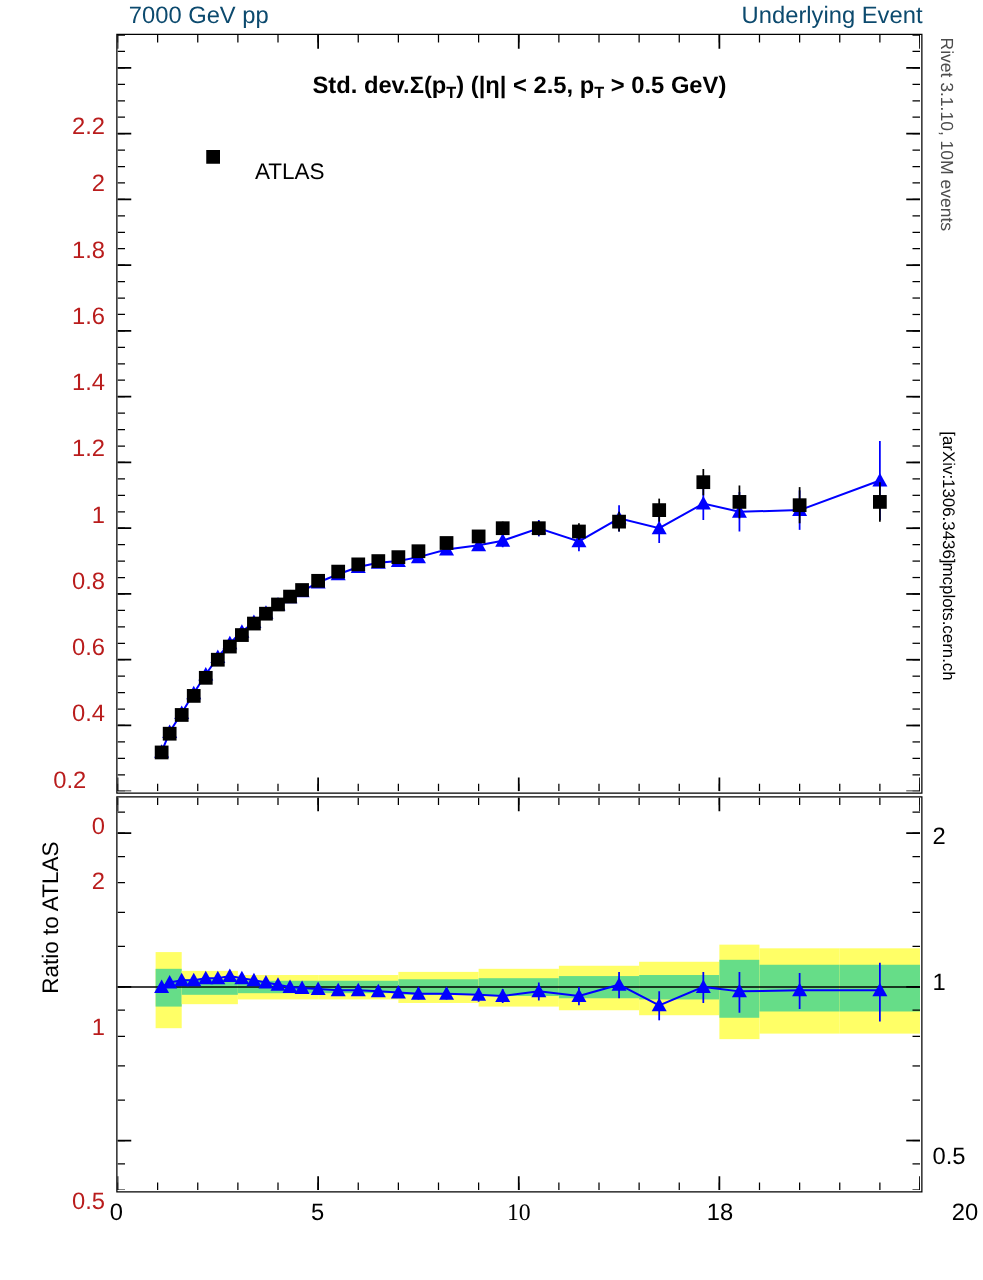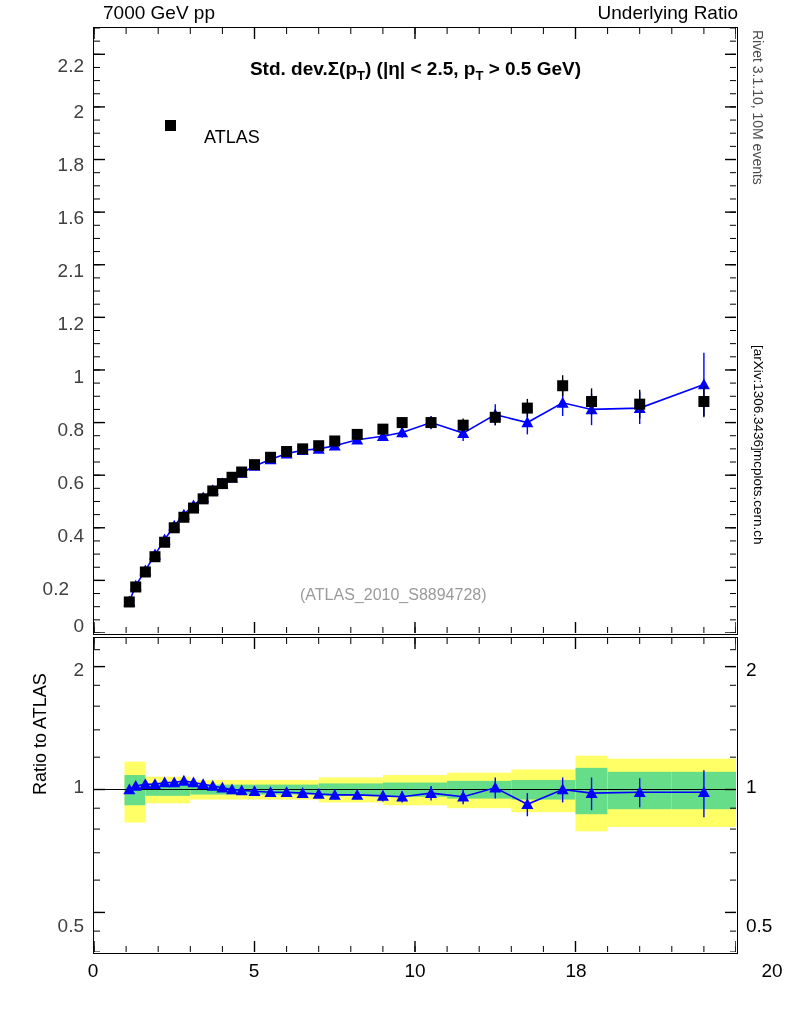--- a/index.html
+++ b/index.html
@@ -8,21 +8,21 @@
     width: 786px; height: 1024px;
     background: #ffffff;
     font-family: "Liberation Sans", sans-serif;
     color: #000;
     overflow: hidden;
     position: relative;
   }
   #wrap { position:absolute; left:0; top:0; width:786px; height:1024px; }
 
   
-  .hdr { position:absolute; font-size:19px; color:#000000; }
+  .hdr { position:absolute; font-size:19px; color:#0c4a6e; }
   #hdr-left  { left:103px;  top:2px; }
   #hdr-right { right:48px;  top:2px; }
 
   
   .rot {
     position:absolute;
     transform-origin: left top;
     white-space: nowrap;
     font-size:13.5px;
     color:#4d4d4d;
@@ -45,21 +45,22 @@
     width:645px; height:317px;
     border:1.5px solid #000;
     background:#fff;
   }
   svg { display:block; }
 
   .tick-lbl {
     position:absolute;
     font-size:19px;
     text-align:right;
-    color:#404040;
+    color:#b91c1c;
+    margin-top:36px;
   }
   .xtick-lbl {
     position:absolute;
     font-size:19px;
     text-align:center;
     color:#000;
   }
   .rtick-lbl {
     position:absolute;
     font-size:19px;
@@ -100,21 +101,21 @@
     font-size:18px;
     white-space:nowrap;
   }
 </style>
 </head>
 <body>
 
 <div id="wrap">
 
   <div class="hdr" id="hdr-left">7000 GeV pp</div>
-  <div class="hdr" id="hdr-right">Underlying Ratio</div>
+  <div class="hdr" id="hdr-right">Underlying Event</div>
 
   <div class="rot" id="rot-rivet">Rivet 3.1.10,  10M events</div>
   <div class="rot" id="rot-arxiv">[arXiv:1306.3436]</div>
   <div class="rot" id="rot-mcplots">mcplots.cern.ch</div>
 
   <div id="main-frame">
     <svg id="main-svg" width="642" height="605" viewBox="0 0 642 605">
         <line x1="0" y1="605" x2="11" y2="605" stroke="#000" stroke-width="1.4"></line>
         <line x1="642" y1="605" x2="631" y2="605" stroke="#000" stroke-width="1.4"></line>
         <line x1="0" y1="552.3913043478261" x2="11" y2="552.3913043478261" stroke="#000" stroke-width="1.4"></line>
@@ -411,38 +412,37 @@
 
   <div id="plot-title">Std. dev.Σ(p<sub>T</sub>) (|η| &lt; 2.5, p<sub>T</sub> &gt; 0.5 GeV)</div>
 
   <div class="tick-lbl" style="left:18px; top:615px; width:66px;">0</div>
   <div class="tick-lbl" style="left:3px; top:578px; width:66px;">0.2</div>
   <div class="tick-lbl" style="left:18px; top:525px; width:66px;text-align:right;">0.4</div>
   <div class="tick-lbl" style="left:18px; top:472px; width:66px;">0.6</div>
   <div class="tick-lbl" style="left:18px; top:419px; width:66px;">0.8</div>
   <div class="tick-lbl" style="left:18px; top:366px; width:66px;">1</div>
   <div class="tick-lbl" style="left:18px; top:313px; width:66px;">1.2</div>
-  <div class="tick-lbl" style="left:18px; top:260px; width:66px;">2.1</div>
+  <div class="tick-lbl" style="left:18px; top:260px; width:66px;">1.4</div>
   <div class="tick-lbl" style="left:18px; top:207px; width:66px;">1.6</div>
   <div class="tick-lbl" style="left:18px; top:154px; width:66px;">1.8</div>
   <div class="tick-lbl" style="left:18px; top:101px; width:66px;">2</div>
   <div class="tick-lbl" style="left:18px; top:55px;  width:66px;">2.2</div>
 
   <div id="legend">
     <div class="leg-row">
       <span class="leg-mark">
         <svg width="16" height="16">
             <rect x="3" y="3" width="11" height="11" fill="#000"></rect>
           </svg>
       </span>
       <span class="leg-txt">ATLAS</span>
     </div>
   </div>
 
-  <div id="watermark">(ATLAS_2010_S8894728)</div>
 
   <div id="ratio-frame">
     <svg id="ratio-svg" width="642" height="314" viewBox="0 0 642 314">
         <rect x="30.495" y="123.67226885247845" width="20.865" height="60.88343351381741" fill="#ffff66"></rect>
         <rect x="30.495" y="137.04719411263696" width="20.865" height="30.21908504598713" fill="#66dd88"></rect>
         <rect x="51.36" y="138.68915391909323" width="44.94" height="26.649601999265002" fill="#ffff66"></rect>
         <rect x="51.36" y="145.4133867070902" width="44.94" height="12.418199872663536" fill="#66dd88"></rect>
         <rect x="96.3" y="142.0194000021165" width="64.2" height="19.526047808390672" fill="#ffff66"></rect>
         <rect x="96.3" y="146.61679679812042" width="64.2" height="9.933098352793024" fill="#66dd88"></rect>
         <rect x="160.5" y="142.0194000021165" width="64.19999999999999" height="19.526047808390672" fill="#ffff66"></rect>
@@ -617,17 +617,17 @@
   <div class="tick-lbl" style="left:18px; top:915px; width:66px;">0.5</div>
   <div class="tick-lbl" style="left:18px; top:776px; width:66px;">1</div>
   <div class="tick-lbl" style="left:18px; top:659px; width:66px;">2</div>
 
   <div class="rtick-lbl" style="left:746px; top:915px;">0.5</div>
   <div class="rtick-lbl" style="left:746px; top:776px;">1</div>
   <div class="rtick-lbl" style="left:746px; top:659px;">2</div>
 
   <div class="xtick-lbl" style="left:73px;  top:960px; width:40px;">0</div>
   <div class="xtick-lbl" style="left:234px; top:960px; width:40px;">5</div>
-  <div class="xtick-lbl" style="left:395px; top:960px; width:40px;">10</div>
+  <div class="xtick-lbl" style="left:395px; top:960px; width:40px;font-family:Liberation Serif, serif;">10</div>
   <div class="xtick-lbl" style="left:556px; top:960px; width:40px;">18</div>
   <div class="xtick-lbl" style="left:752px; top:960px; width:40px;">20</div>
 
 </div>
 
 </body></html>

